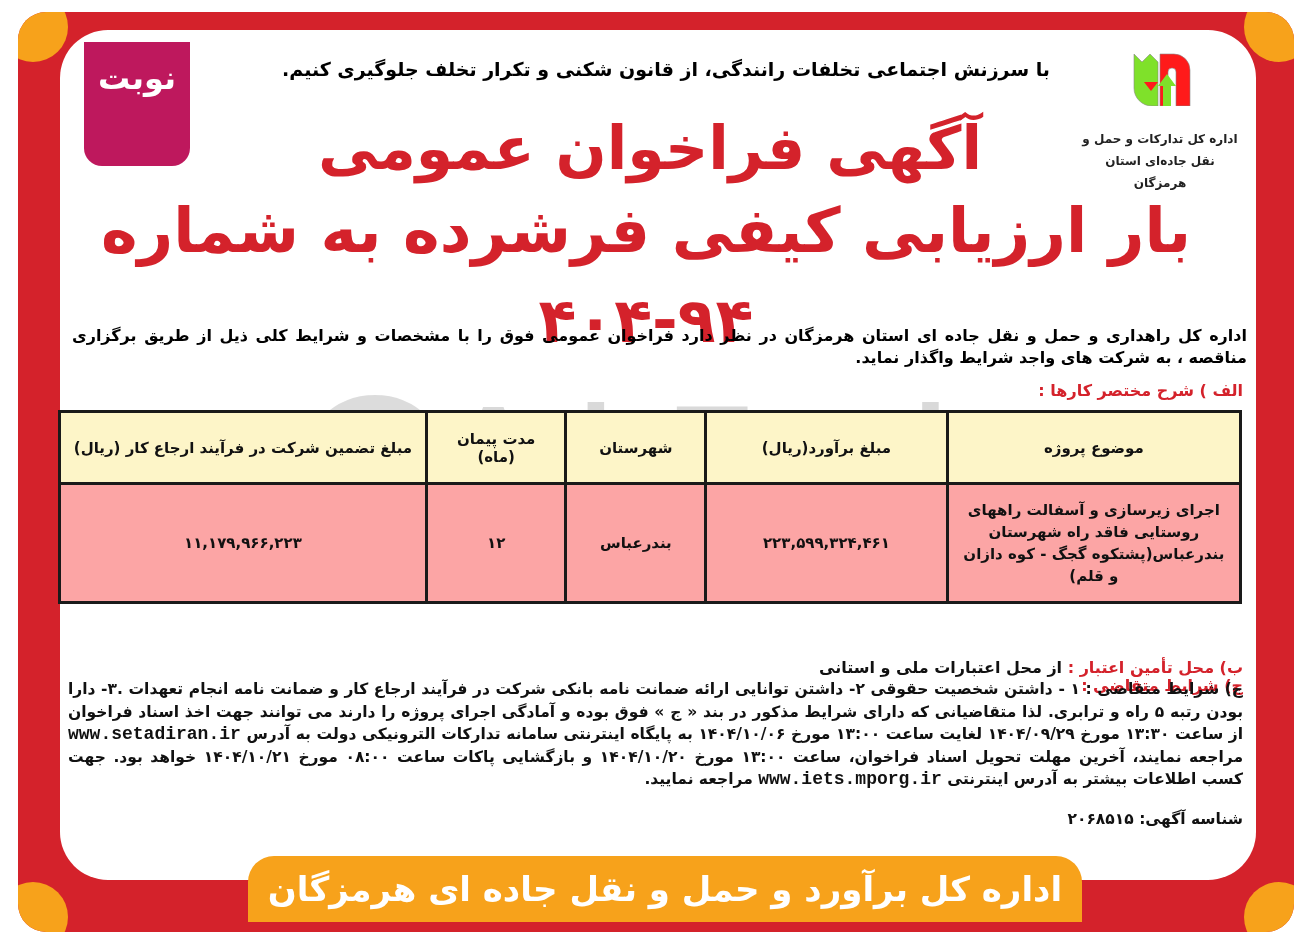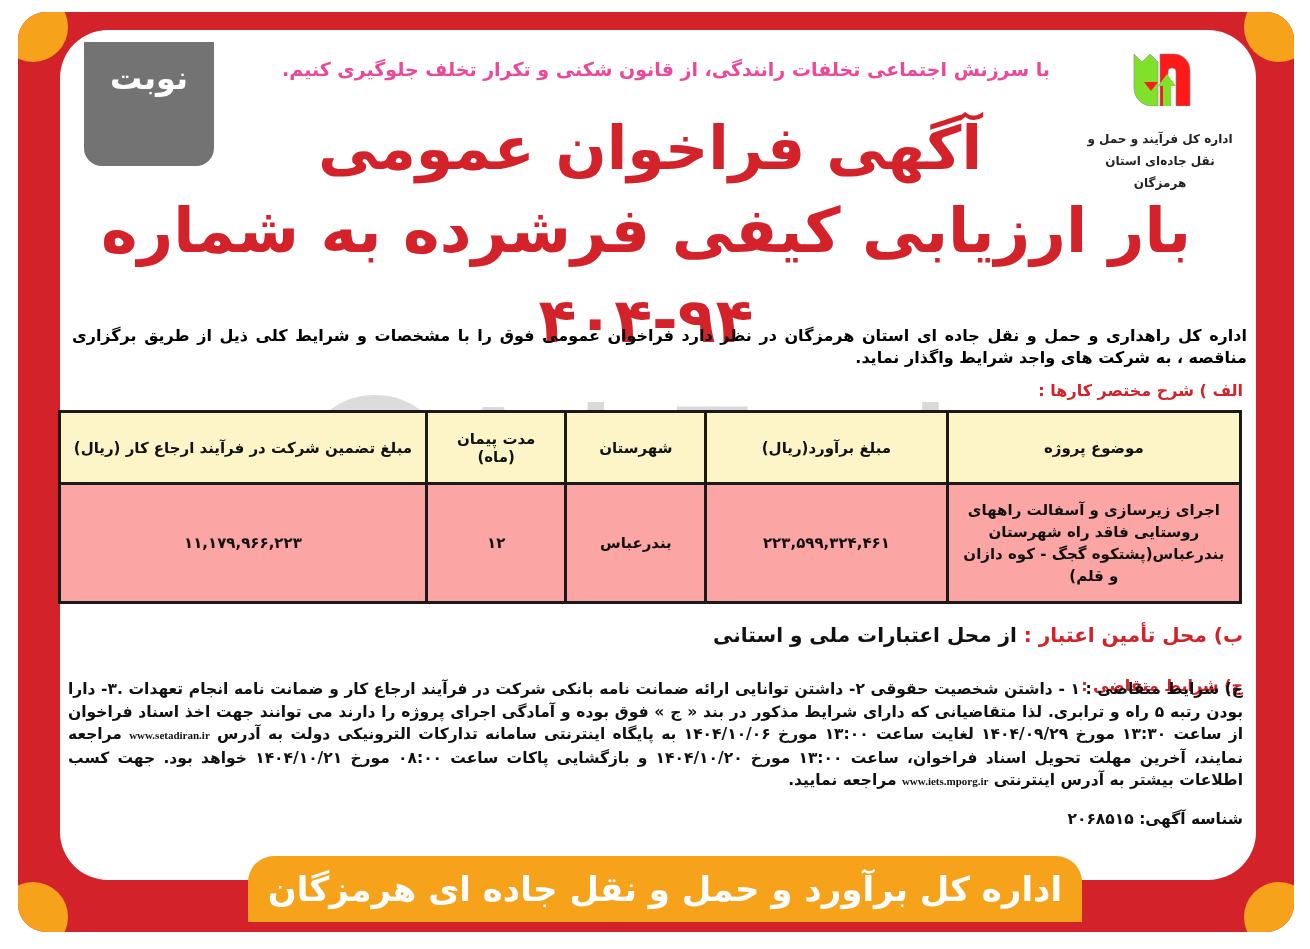--- a/index.html
+++ b/index.html
@@ -15,37 +15,37 @@
   .corner.tr { right: -20px; top: -20px; }
   .corner.bl { left: -20px; bottom: -20px; }
   .corner.br { right: -20px; bottom: -20px; }
 
   .inner {
     position: absolute; left: 42px; top: 18px; width: 1196px; height: 850px;
     background: #ffffff; border-radius: 48px;
   }
 
   .badge {
-    position: absolute; left: 84px; top: 42px; width: 130px; height: 124px;
-    background: #737373; border-radius: 0 0 18px 18px;
+    position: absolute; left: 84px; top: 42px; width: 106px; height: 124px;
+    background: #be185d; border-radius: 0 0 18px 18px;
     color: #fff; text-align: center; direction: rtl;
     font-family: "DejaVu Sans", sans-serif; font-weight: bold;
     font-size: 32px; line-height: 48px; padding-top: 12px;
   }
 
   .logo { position: absolute; left: 1130px; top: 50px; width: 64px; height: 56px; }
   .logo-text {
     position: absolute; left: 1080px; top: 128px; width: 160px;
     direction: rtl; text-align: center; font-size: 12px; font-weight: bold;
     color: #222; line-height: 22px;
   }
 
   .slogan {
     position: absolute; left: 260px; top: 58px; width: 790px;
-    direction: rtl; text-align: right; color: #ec4899;
+    direction: rtl; text-align: right; color: #000000;
     font-size: 19px; font-weight: bold;
   }
 
   .title1 {
     position: absolute; left: 300px; top: 108px; width: 700px;
     direction: rtl; text-align: center; color: #d4222b;
     font-size: 60px; font-weight: bold; line-height: 80px;
   }
   .title2 {
     position: absolute; left: 56px; top: 186px; width: 1180px;
@@ -77,29 +77,29 @@
   table.tender th, table.tender td { border: 3px solid #1a1a1a; text-align: center; vertical-align: middle; padding: 4px 8px; }
   table.tender th { background: #fdf5c8; height: 72px; font-weight: bold; }
   table.tender td { background: #fca5a5; line-height: 22px; }
   .col-subject { width: 294px; }
   .col-estimate { width: 242px; }
   .col-city { width: 140px; }
   .col-duration { width: 140px; margin-left: 48px; }
   .col-guarantee { width: 368px; }
   td.num { font-family: "DejaVu Sans", sans-serif; }
 
-  .section-b { position: absolute; left: 560px; top: 623px; width: 683px; direction: rtl; text-align: right; font-size: 20px; font-weight: bold; line-height: 24px; color: #111; }
+  .section-b { position: absolute; left: 560px; top: 656px; width: 683px; direction: rtl; text-align: right; font-size: 16px; font-weight: bold; line-height: 24px; color: #111; }
   .section-c { position: absolute; left: 560px; top: 654px; width: 683px; direction: rtl; text-align: right; font-size: 16px; font-weight: bold; line-height: 24px; margin-top: 20px; }
 
   .conditions {
     position: absolute; left: 68px; top: 678px; width: 1175px;
     direction: rtl; text-align: justify; font-size: 15.5px; font-weight: bold;
     line-height: 22.5px; color: #111;
   }
-  .url { font-family: Liberation Serif, serif; font-weight: bold; font-size: 11px; direction: ltr; unicode-bidi: embed; }
+  .url { font-family: Liberation Mono, monospace; font-weight: bold; font-size: 18px; direction: ltr; unicode-bidi: embed; }
   .ad-id { position: absolute; left: 900px; top: 810px; width: 343px; direction: rtl; text-align: right; font-size: 15.5px; font-weight: bold; color: #111; }
 
   .footer-tab {
     position: absolute; left: 248px; top: 856px; width: 834px; height: 66px;
     background: #f7a21b; border-radius: 26px 26px 0 0;
     direction: rtl; text-align: center; color: #fff;
     font-size: 34px; font-weight: bold; line-height: 66px;
   }
 </style>
 </head>
@@ -117,21 +117,21 @@
   <div>نوبت</div>
 </div>
 
 <svg class="logo" viewBox="0 0 64 56">
   <path d="M30 4 h14 a16 16 0 0 1 16 16 v36 h-14 v-34 a4 4 0 0 0 -8 0 v34 h-8 z" fill="#ff1a1a" stroke="#888" stroke-width="0.6"></path>
   <path d="M4 4 l8 8 l8 -8 l8 8 v44 h-6 a18 18 0 0 1 -18 -18 z" fill="#7fe12a" stroke="#888" stroke-width="0.6"></path>
   <path d="M14 32 h14 l-7 9 z" fill="#ff1a1a"></path>
   <path d="M28 36 l9 -12 l9 12 h-5 v20 h-8 v-20 z" fill="#7fe12a"></path>
 </svg>
 <div class="logo-text">
-  <div>اداره کل فرآیند و حمل و</div>
+  <div>اداره کل تدارکات و حمل و</div>
   <div>نقل جاده‌ای استان هرمزگان</div>
 </div>
 
 <div class="slogan">با سرزنش اجتماعی تخلفات رانندگی، از قانون شکنی و تکرار تخلف جلوگیری کنیم.</div>
 
 <div class="title1">آگهی فراخوان عمومی</div>
 <div class="title2">بار ارزیابی کیفی فرشرده به شماره ۹۴-۴۰۴</div>
 
 <div class="watermark">
   <div class="wm-logo"></div>

